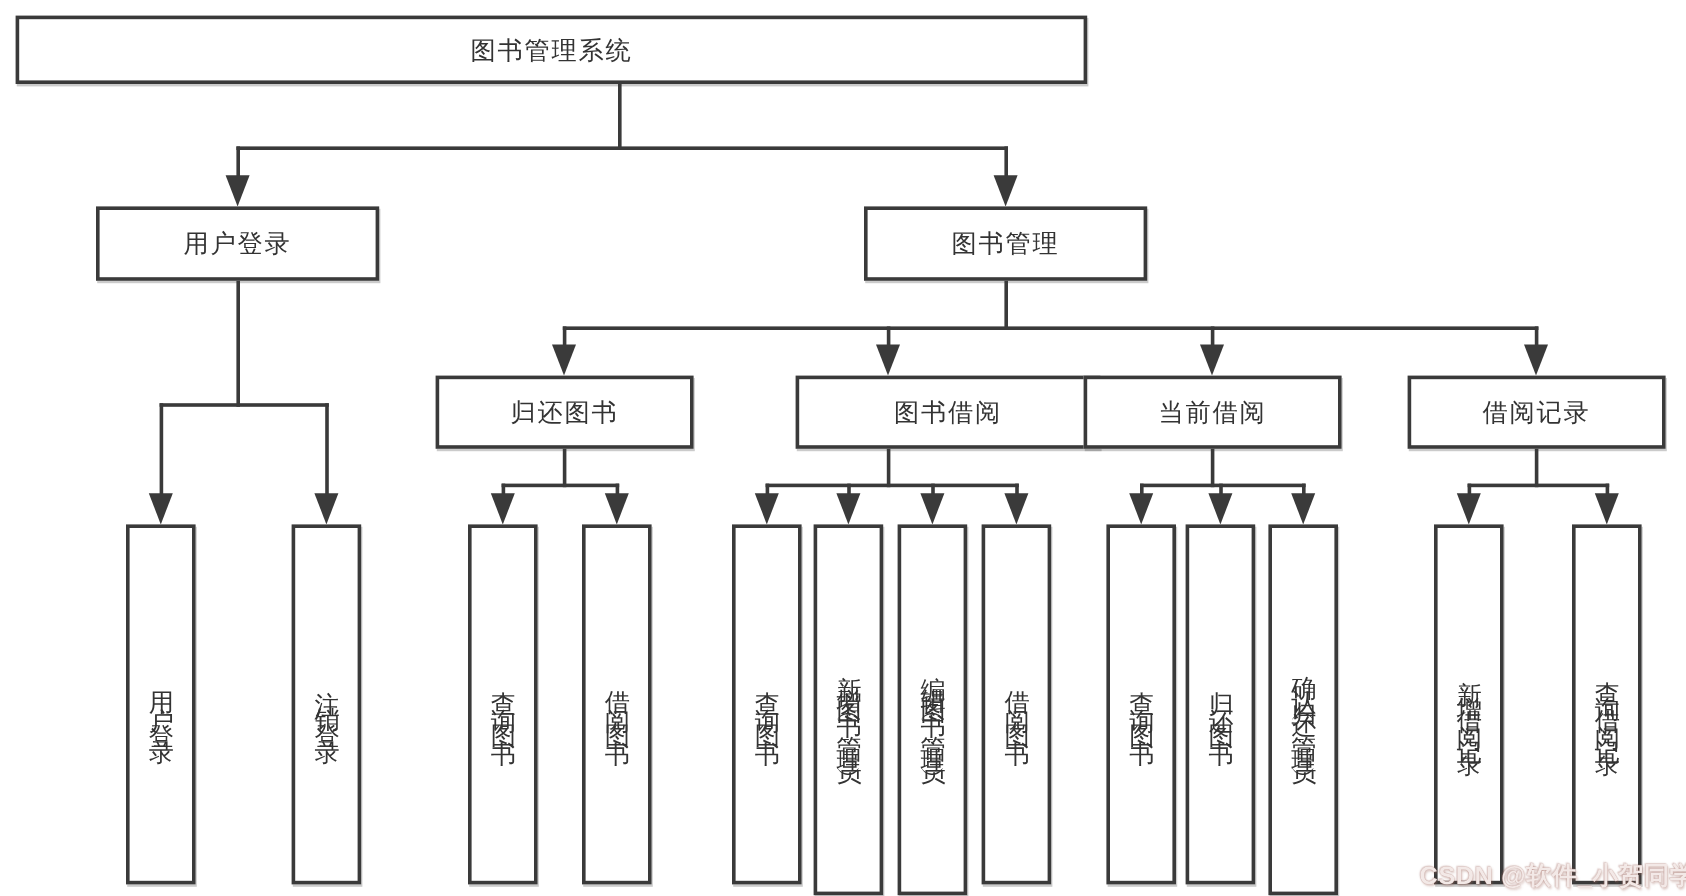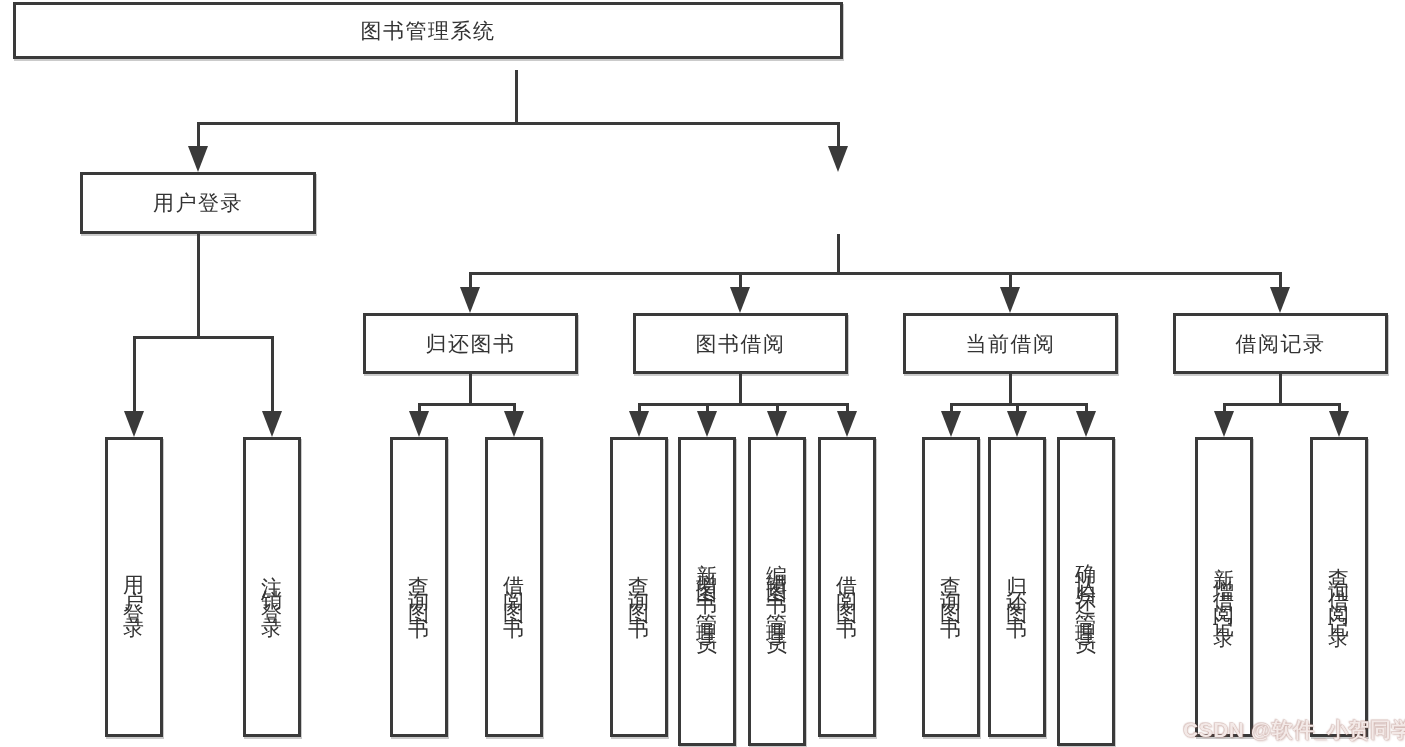--- a/index.html
+++ b/index.html
@@ -30,33 +30,36 @@
     position:absolute;left:1183px;top:716px;font-size:21px;font-weight:bold;
     white-space:nowrap;color:#f3e9e7;z-index:10;letter-spacing:0.5px;
     text-shadow:0 0 1px rgba(160,105,95,0.65),1px 1px 2px rgba(160,105,95,0.35),-1px -1px 1px rgba(160,105,95,0.25);
   }
 </style>
 </head>
 <body>
 
 <div class="stage">
 
-  <div class="box" style="left:13px;top:2px;width:830px;height:57px">
+  <div class="box" style="left:13px;top:13px;width:893px;height:57px">
     <span class="hlabel">图书管理系统</span>
   </div>
 
   <div class="line" style="left:515px;top:70px;width:3px;height:54px"></div>
   <div class="line" style="left:197px;top:122px;width:643px;height:3px"></div>
   <div class="line" style="left:197px;top:122px;width:3px;height:28px"></div>
   <div class="line" style="left:837px;top:122px;width:3px;height:28px"></div>
   <div class="arrow" style="left:188px;top:146px"></div>
   <div class="arrow" style="left:828px;top:146px"></div>
 
   <div class="box" style="left:80px;top:172px;width:236px;height:62px">
     <span class="hlabel">用户登录</span>
+  </div>
+  <div class="box" style="left:720px;top:172px;width:236px;height:62px">
+    <span class="hlabel">图书管理</span>
   </div>
 
   <div class="line" style="left:197px;top:234px;width:3px;height:105px"></div>
   <div class="line" style="left:133px;top:336px;width:141px;height:3px"></div>
   <div class="line" style="left:133px;top:336px;width:3px;height:80px"></div>
   <div class="line" style="left:271px;top:336px;width:3px;height:80px"></div>
   <div class="arrow" style="left:124px;top:411px"></div>
   <div class="arrow" style="left:262px;top:411px"></div>
 
   <div class="line" style="left:837px;top:234px;width:3px;height:41px"></div>
@@ -66,21 +69,21 @@
   <div class="line" style="left:1009px;top:272px;width:3px;height:18px"></div>
   <div class="line" style="left:1279px;top:272px;width:3px;height:18px"></div>
   <div class="arrow" style="left:460px;top:287px"></div>
   <div class="arrow" style="left:730px;top:287px"></div>
   <div class="arrow" style="left:1000px;top:287px"></div>
   <div class="arrow" style="left:1270px;top:287px"></div>
 
   <div class="box" style="left:363px;top:313px;width:215px;height:61px">
     <span class="hlabel">归还图书</span>
   </div>
-  <div class="box" style="left:633px;top:313px;width:215px;height:61px">
+  <div class="box" style="left:663px;top:313px;width:254px;height:61px">
     <span class="hlabel">图书借阅</span>
   </div>
   <div class="box" style="left:903px;top:313px;width:215px;height:61px">
     <span class="hlabel">当前借阅</span>
   </div>
   <div class="box" style="left:1173px;top:313px;width:215px;height:61px">
     <span class="hlabel">借阅记录</span>
   </div>
 
   <div class="line" style="left:469px;top:374px;width:3px;height:32px"></div>

